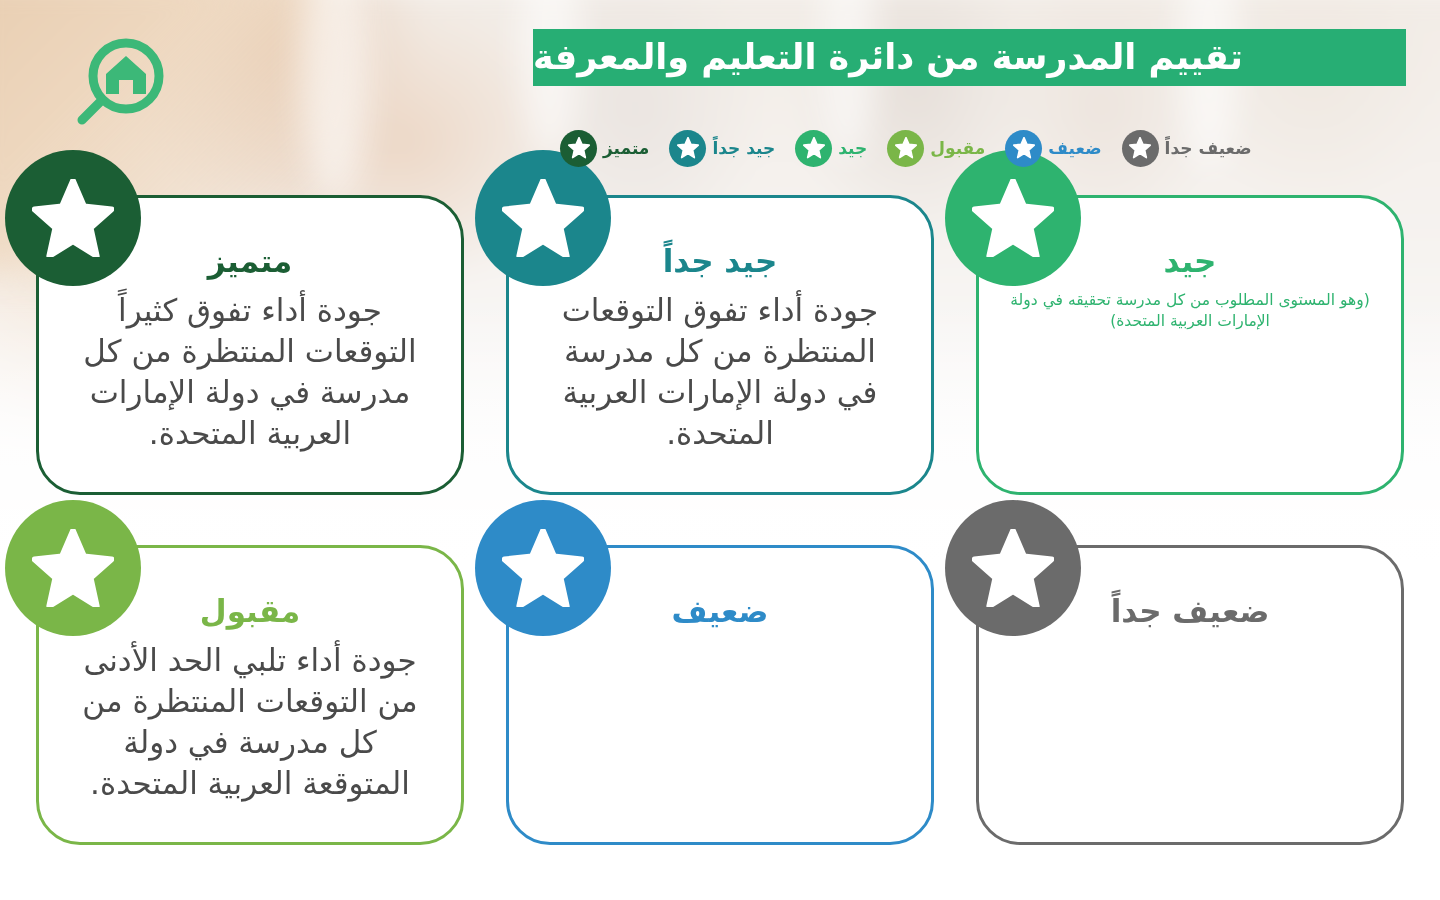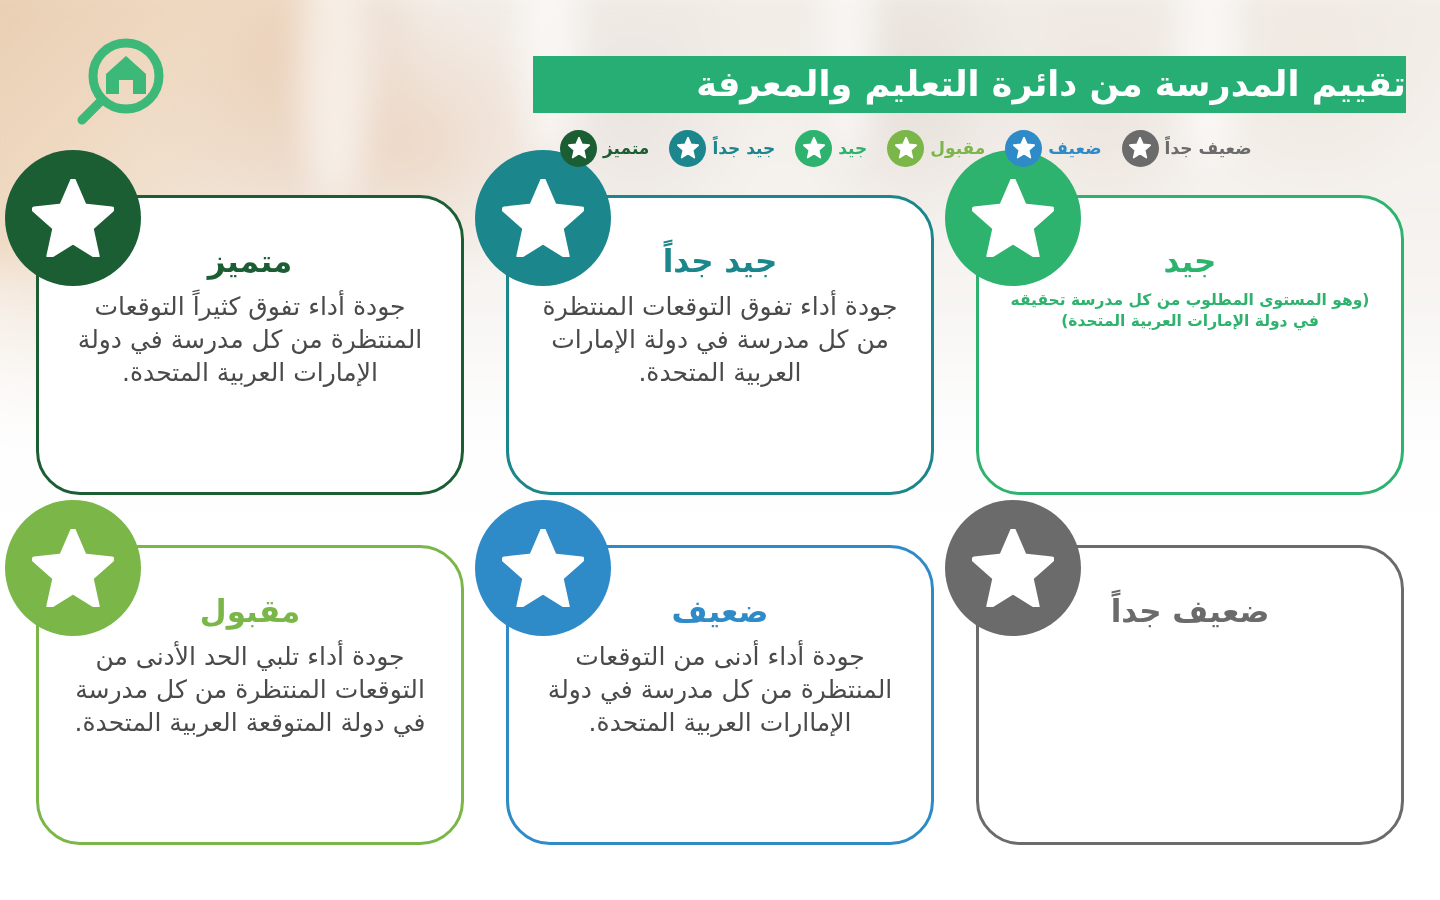--- a/index.html
+++ b/index.html
@@ -69,26 +69,26 @@
   .logo {
     position: absolute;
     left: 62px; top: 34px;
     width: 110px; height: 104px;
     z-index: 4;
   }
 
   
   .title-banner {
     position: absolute;
-    left: 533px; top: 56px;
+    left: 533px; top: 29px;
     width: 873px; height: 57px;
     background: #27ae74;
     display: flex;
     align-items: center;
-    justify-content: flex-start;
+    justify-content: flex-end;
     z-index: 3;
   }
   .title-banner .title-text {
     color: #ffffff;
     font-size: 35px;
     font-weight: bold;
     letter-spacing: -0.5px;
     white-space: nowrap;
     line-height: 1;
   }
@@ -172,28 +172,28 @@
   }
   .card-badge svg { display: block; }
 
   .card-title {
     font-size: 31px;
     font-weight: bold;
     line-height: 1.1;
     margin-bottom: 12px;
   }
   .card-desc {
-    font-size: 25px;
+    font-size: 31px;
     color: #4a4a4a;
     line-height: 1.32;
     font-weight: normal;
   }
   .card-note {
     font-size: 15.5px;
-    font-weight: bold;
+    font-weight: normal;
     line-height: 1.35;
     margin-top: 6px;
   }
 </style>
 </head>
 <body>
 
 <div class="bg-wrap">
   <div class="bg-base"></div>
   <div class="bg-tan"></div>
@@ -310,21 +310,20 @@
         <div class="card-title" style="color: rgb(122, 182, 72);">مقبول</div>
         <div class="card-desc">جودة أداء تلبي الحد الأدنى من التوقعات  المنتظرة من كل مدرسة في دولة المتوقعة العربية المتحدة.</div>
       </div>
       <div class="card" style="border-color: rgb(46, 139, 200);">
         <div class="card-badge" style="background: rgb(46, 139, 200);">
           <svg viewBox="0 0 100 96" width="82" height="78.72">
             <path d="M50 2 L63.5 33.5 L97 37 L71.5 59.5 L79 94 L50 76 L21 94 L28.5 59.5 L3 37 L36.5 33.5 Z" fill="#ffffff" stroke="#ffffff" stroke-width="7" stroke-linejoin="round"></path>
           </svg>
         </div>
         <div class="card-title" style="color: rgb(46, 139, 200);">ضعيف</div>
-        <div class="card-desc">جودة أداء أدنى من التوقعات المنتظرة من كل مدرسة في دولة الإماارات العربية المتحدة.</div>
       </div>
       <div class="card" style="border-color: rgb(107, 107, 107);">
         <div class="card-badge" style="background: rgb(107, 107, 107);">
           <svg viewBox="0 0 100 96" width="82" height="78.72">
             <path d="M50 2 L63.5 33.5 L97 37 L71.5 59.5 L79 94 L50 76 L21 94 L28.5 59.5 L3 37 L36.5 33.5 Z" fill="#ffffff" stroke="#ffffff" stroke-width="7" stroke-linejoin="round"></path>
           </svg>
         </div>
         <div class="card-title" style="color: rgb(107, 107, 107);">ضعيف جداً</div>
       </div>
     </div>

